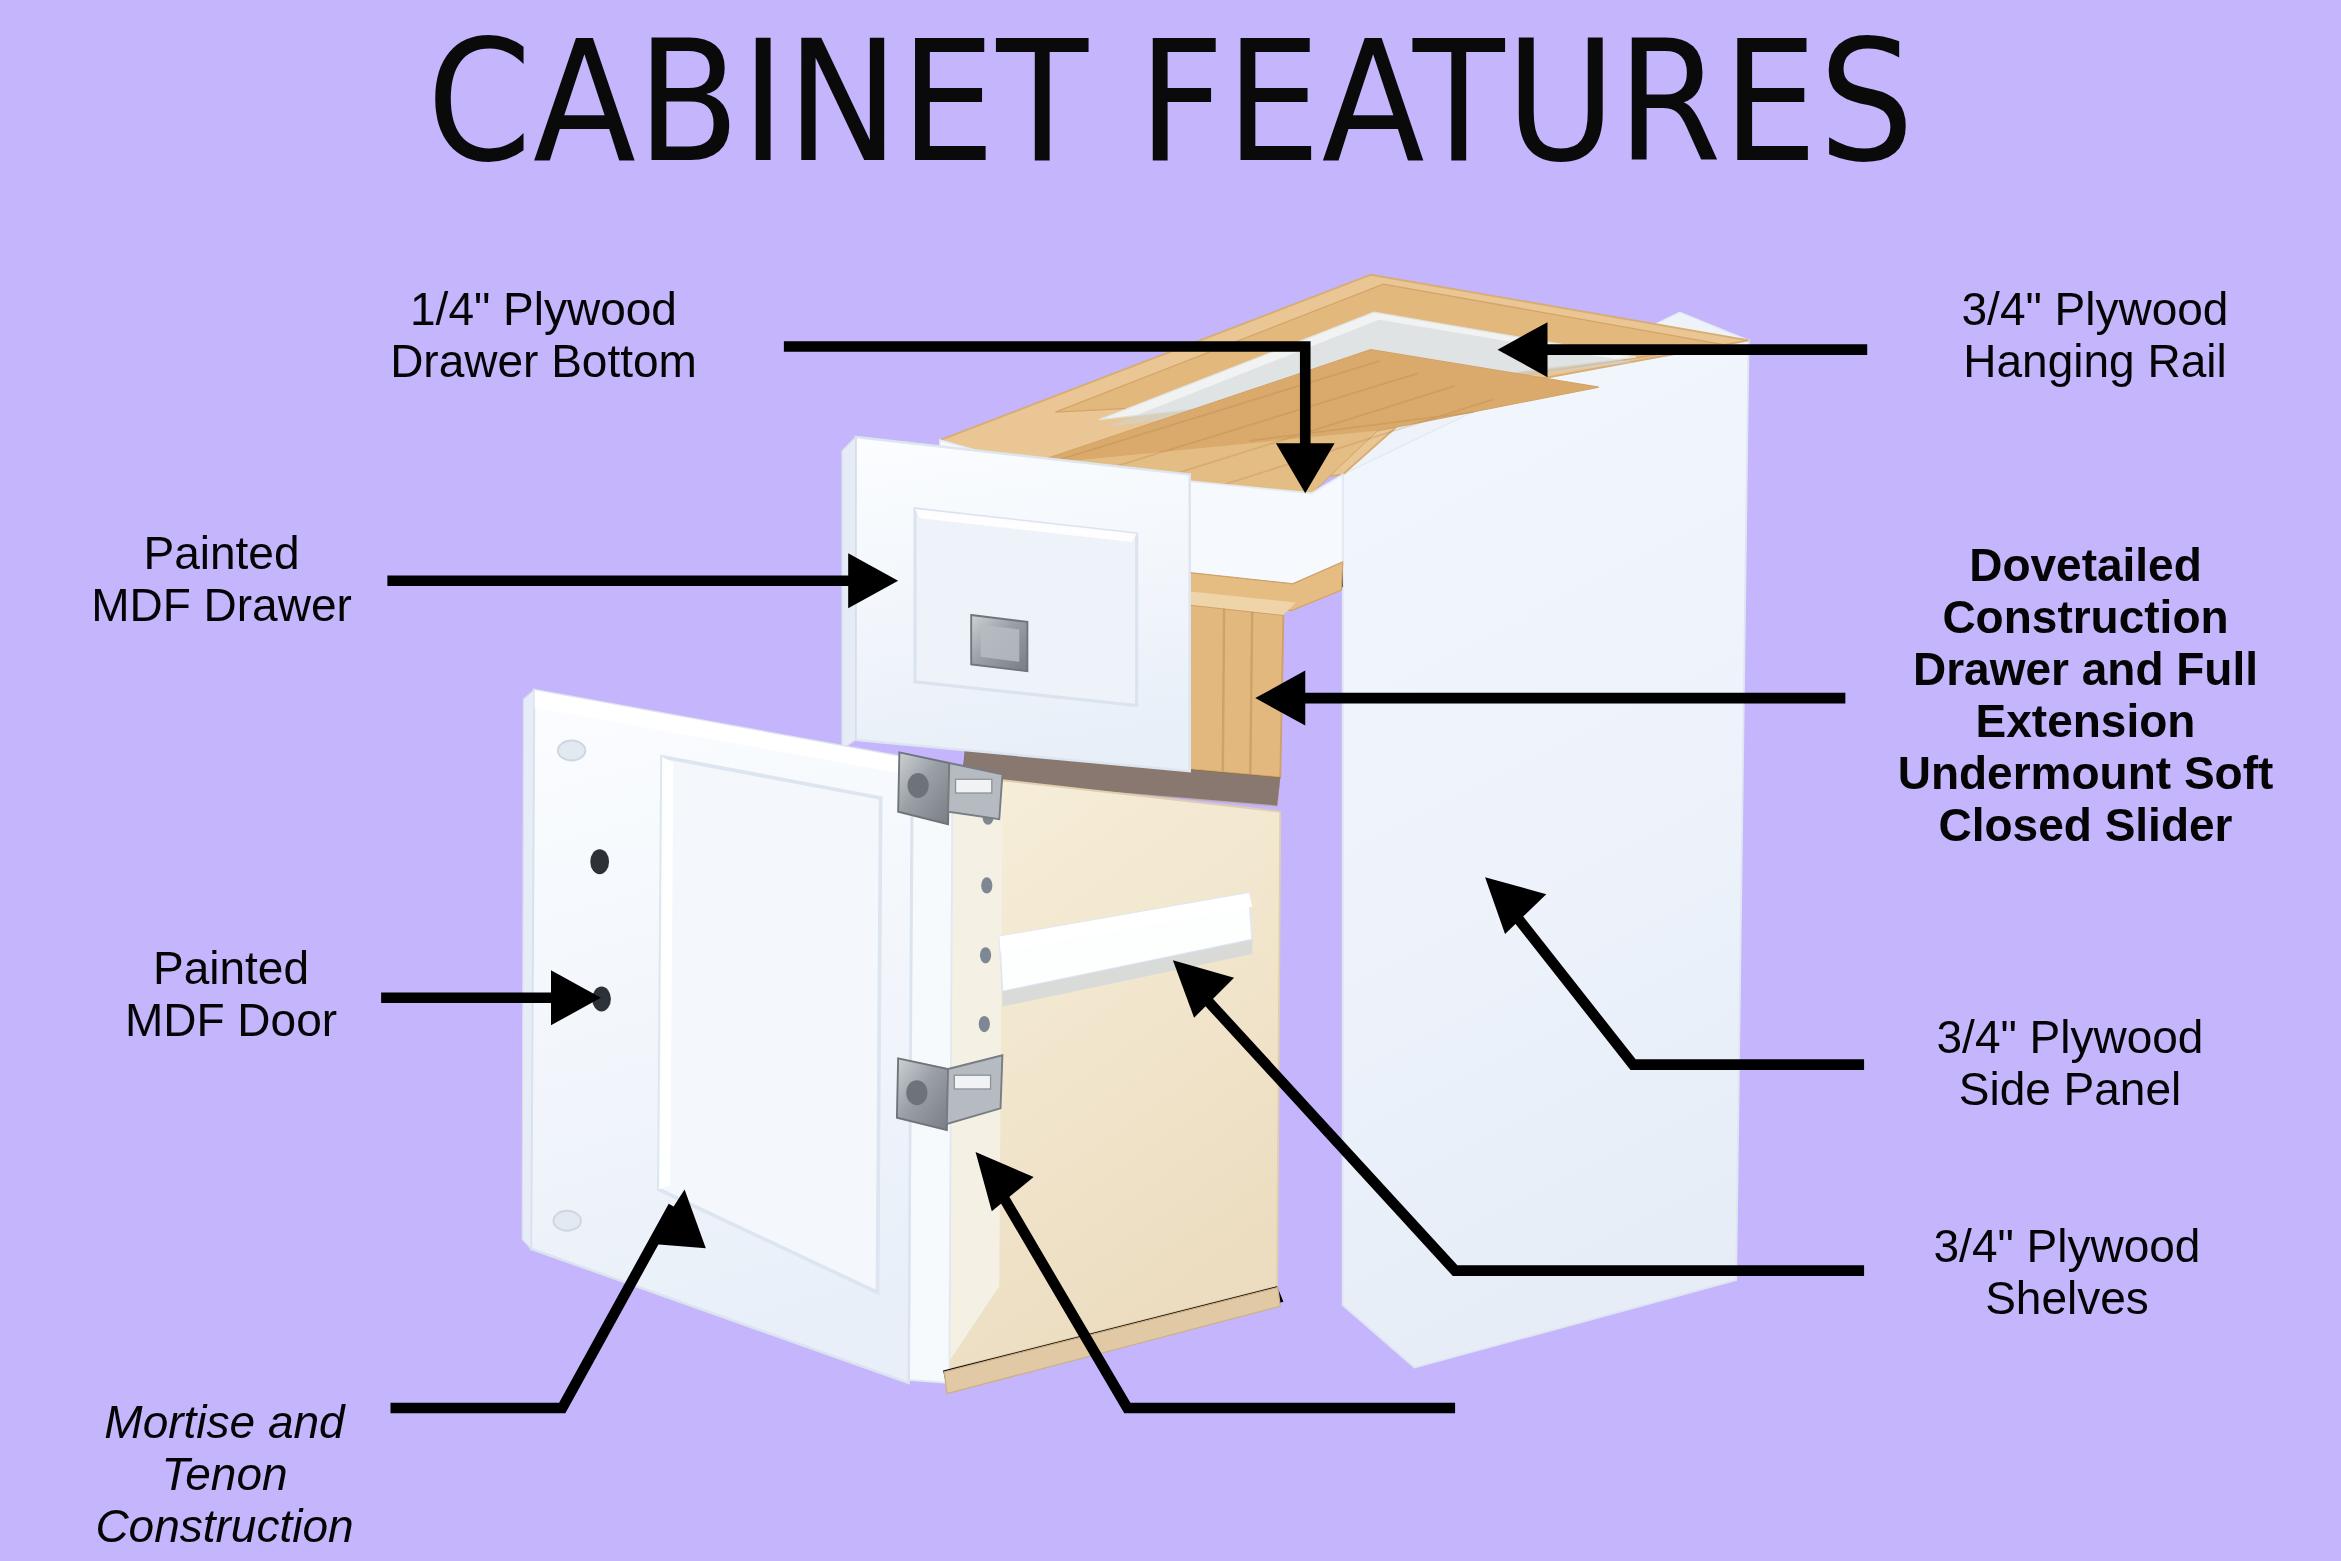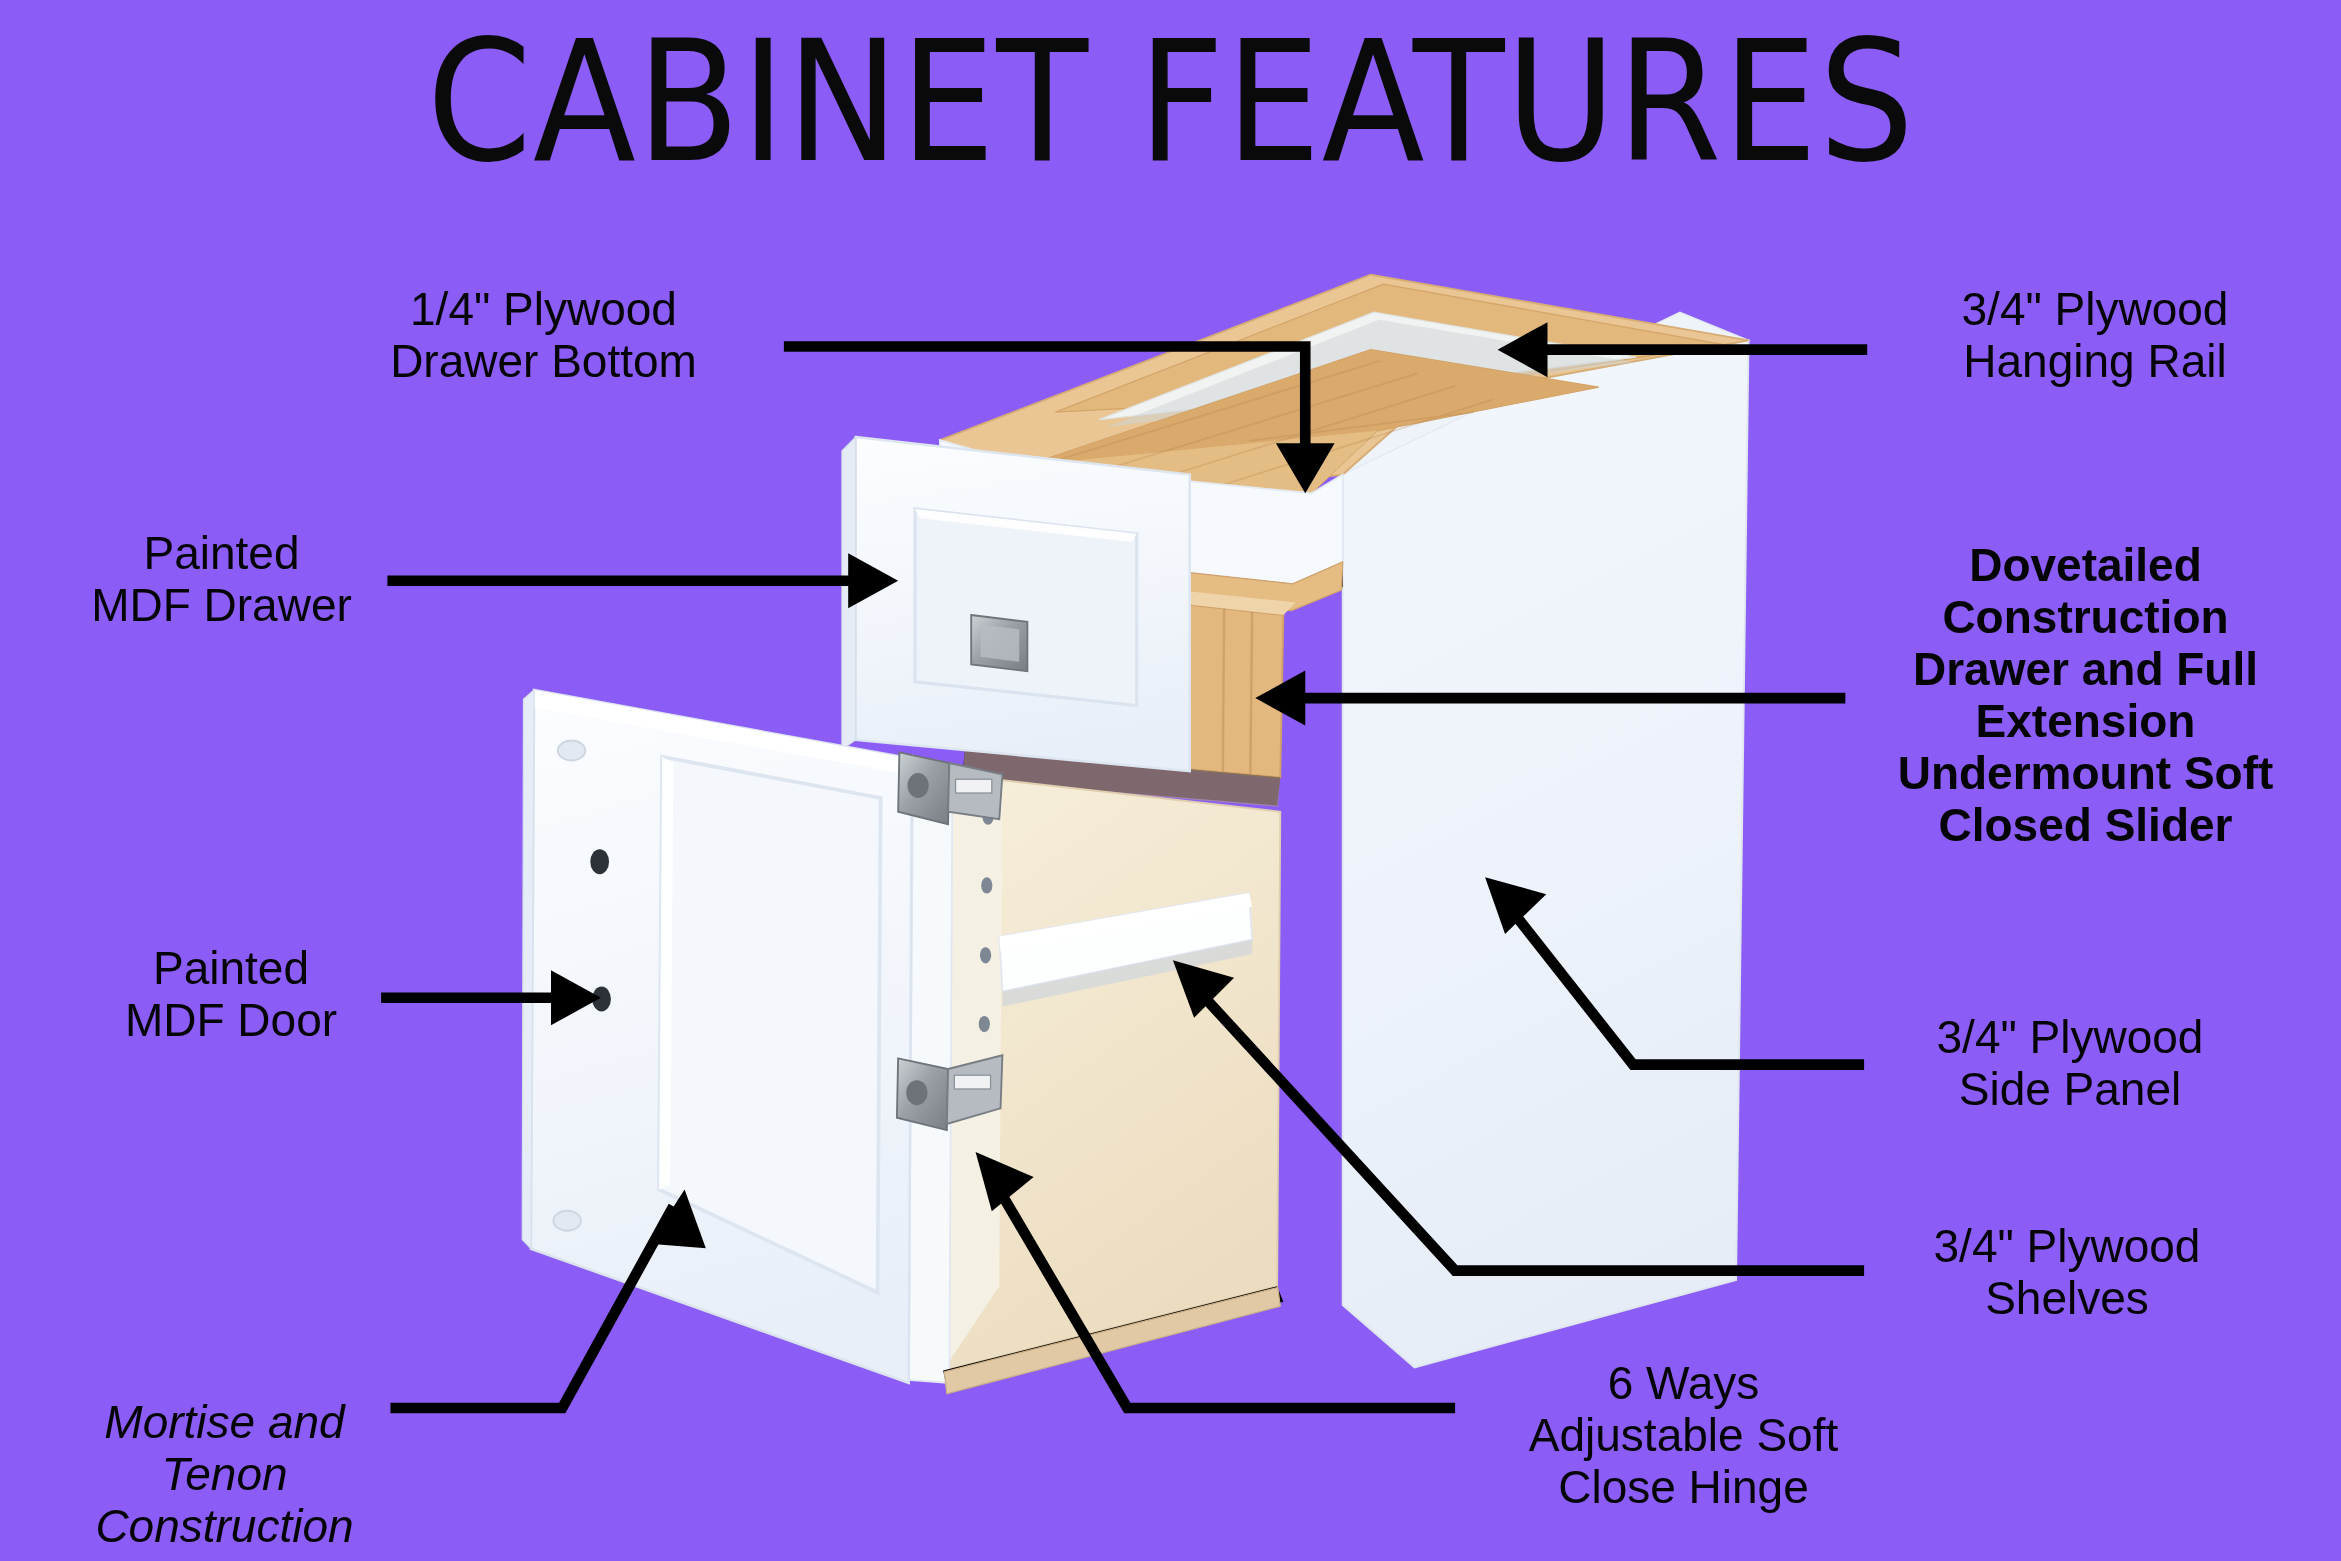--- a/index.html
+++ b/index.html
@@ -1,17 +1,17 @@
 <!DOCTYPE html>
 <html style="font-size:10px"><head>
 <meta charset="utf-8">
 <style>
   html,body{margin:0;padding:0;background:#ffffff;}
   body{width:2342px;height:1561px;overflow:hidden;font-family:"Liberation Sans",sans-serif;}
-  #page{position:relative;width:2342px;height:1561px;background:#8b5cf6;}
+  #page{position:relative;width:2342px;height:1561px;background:#c4b5fd;}
 
   .title{
     position:absolute; left:0; top:19px; width:2342px;
     text-align:center;
     font-family:"DejaVu Sans Condensed","Liberation Sans",sans-serif;
     font-weight:300;
     font-size:167px;
     letter-spacing:1.2px;
     color:#0a0a0a;
     line-height:1.0;
@@ -246,18 +246,15 @@
   <div class="lbl" style="left:1892px;top:1012px;width:356px;">3/4" Plywood
 Side Panel</div>
 
   <div class="lbl" style="left:1889px;top:1221px;width:356px;">3/4" Plywood
 Shelves</div>
 
   <div class="lbl" style="left:59px;top:1397px;width:331px;font-style:italic;">Mortise and
 Tenon
 Construction</div>
 
-  <div class="lbl" style="left:1471px;top:1358px;width:425px;">6 Ways
-Adjustable Soft
-Close Hinge</div>
 
 </div>
 
 
 </body></html>

